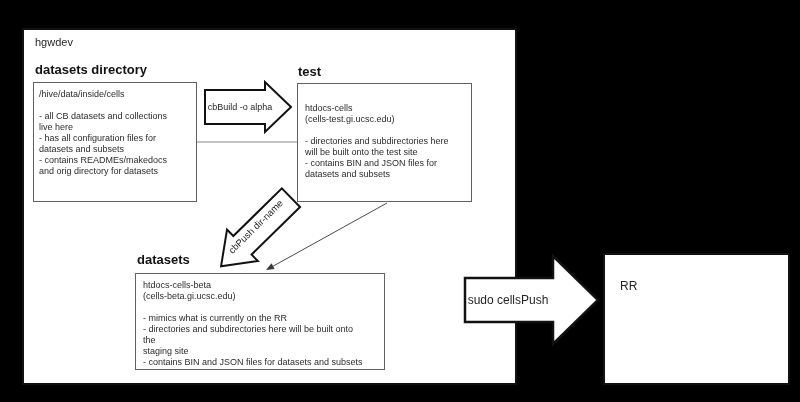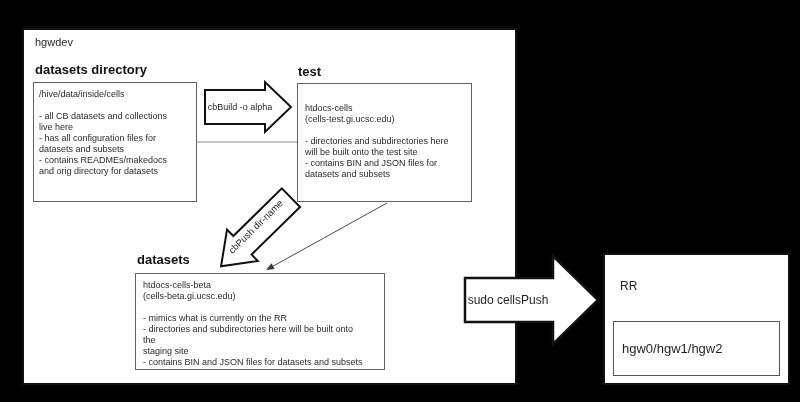--- a/index.html
+++ b/index.html
@@ -72,21 +72,20 @@
   <div class="node node-staging">htdocs-cells-beta
 (cells-beta.gi.ucsc.edu)
 
 - mimics what is currently on the RR
 - directories and subdirectories here will be built onto the
 staging site
 - contains BIN and JSON files for datasets and subsets</div>
 
   <div class="panel panel-rr"></div>
   <div class="host-title title-rr">RR</div>
-  <div class="node node-servers">hgw0/hgw1/hgw2</div>
 
   <svg class="overlay" width="800" height="402" viewBox="0 0 800 402">
 
     <line class="conn-line" x1="197" y1="142" x2="297" y2="142"></line>
 
     <polygon class="block-arrow" points="205,90 265,90 265,82 291,107 265,132 265,124 205,124"></polygon>
     <text class="arrow-text" x="240" y="110" text-anchor="middle">cbBuild -o alpha</text>
 
     <line class="thin-line" x1="387" y1="203" x2="268" y2="269"></line>
     <polygon class="arrowhead" points="266,270 271.5,263.2 274.6,268.9"></polygon>

